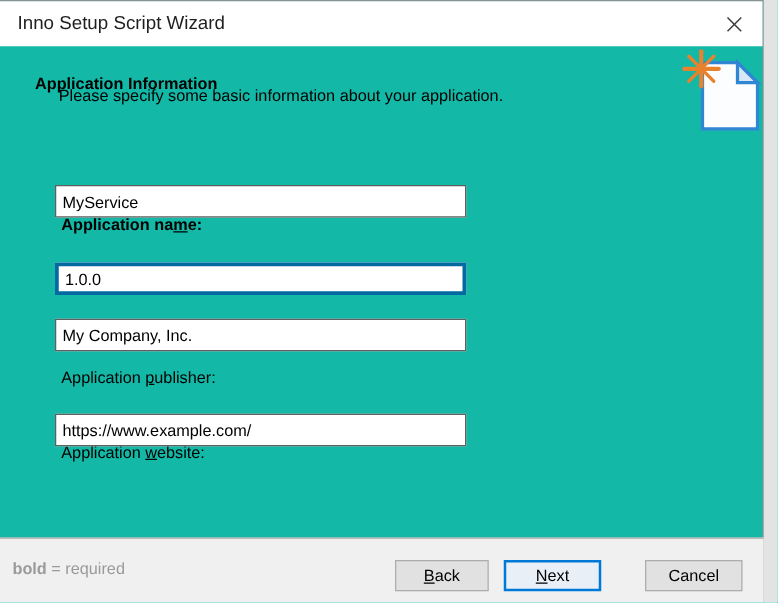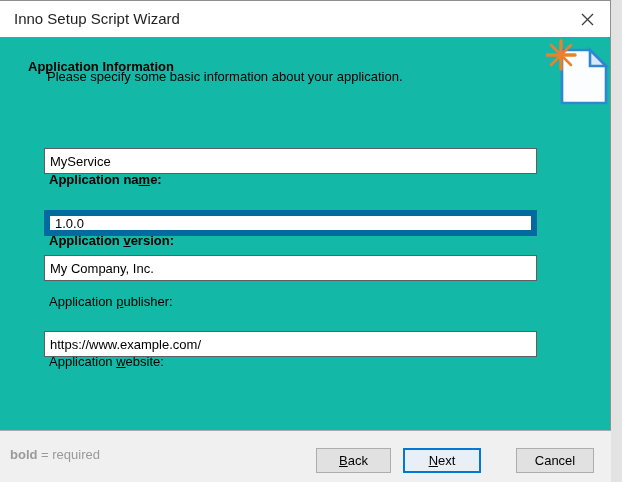--- a/index.html
+++ b/index.html
@@ -40,26 +40,26 @@
     font-size:13px; color:#000;
   }
   #header-icon { position:absolute; left:546px; top:38px; width:64px; height:68px; }
 
   
   .fld-label { position:absolute; left:49px; font-size:13px; color:#000; white-space:nowrap;margin-top:44px; }
   .fld-label.req { font-weight:bold; }
   .fld-label u { text-decoration:underline; }
 
   .fld-input {
-    position:absolute; left:44px; width:493px; height:26px;
+    position:absolute; left:44px; width:329px; height:26px;
     border:1px solid #5f5f5f; background:#ffffff;
     font-family:"Liberation Sans","DejaVu Sans",sans-serif;
     font-size:13px; color:#000; padding:0 5px; outline:none;
   }
-  .fld-input.focused { border:6px solid #0369a1; }
+  .fld-input.focused { border:3px solid #0369a1; }
 
   #lbl-0 { top:127px; }  #inp-0 { top:147px; }
   #lbl-1 { top:188px; }  #inp-1 { top:209px; }
   #lbl-2 { top:249px; }  #inp-2 { top:254px; }
   #lbl-3 { top:309px; }  #inp-3 { top:330px; }
 
   
   #footer {
     position:absolute; left:0; top:429px; width:611px; height:53px;
     background:#f0f0f0; border-top:1px solid #a9a9a9;
@@ -109,21 +109,20 @@
         <line x1="15" y1="2" x2="15" y2="30" stroke-width="3.4"></line>
         <line x1="1" y1="16" x2="29" y2="16" stroke-width="3.4"></line>
         <line x1="5" y1="6" x2="25" y2="26" stroke-width="2.6"></line>
         <line x1="25" y1="6" x2="5" y2="26" stroke-width="2.6"></line>
       </g>
     </svg>
 
     <div id="lbl-0" class="fld-label req"><span>Application na</span><u>m</u><span>e:</span></div>
     <input id="inp-0" class="fld-input" type="text" value="MyService" style="">
 
-    <div id="lbl-1" class="fld-label req"><span>Application </span><u>v</u><span>ersion:</span></div>
     <input id="inp-1" class="fld-input focused" type="text" value="1.0.0" style="">
 
     <div id="lbl-2" class="fld-label"><span>Application </span><u>p</u><span>ublisher:</span></div>
     <input id="inp-2" class="fld-input" type="text" value="My Company, Inc." style="">
 
     <div id="lbl-3" class="fld-label"><span>Application </span><u>w</u><span>ebsite:</span></div>
     <input id="inp-3" class="fld-input" type="text" value="https://www.example.com/" style="">
 
     <div id="footer">
       <div id="footer-note"><b>bold</b><span> = required</span></div>

